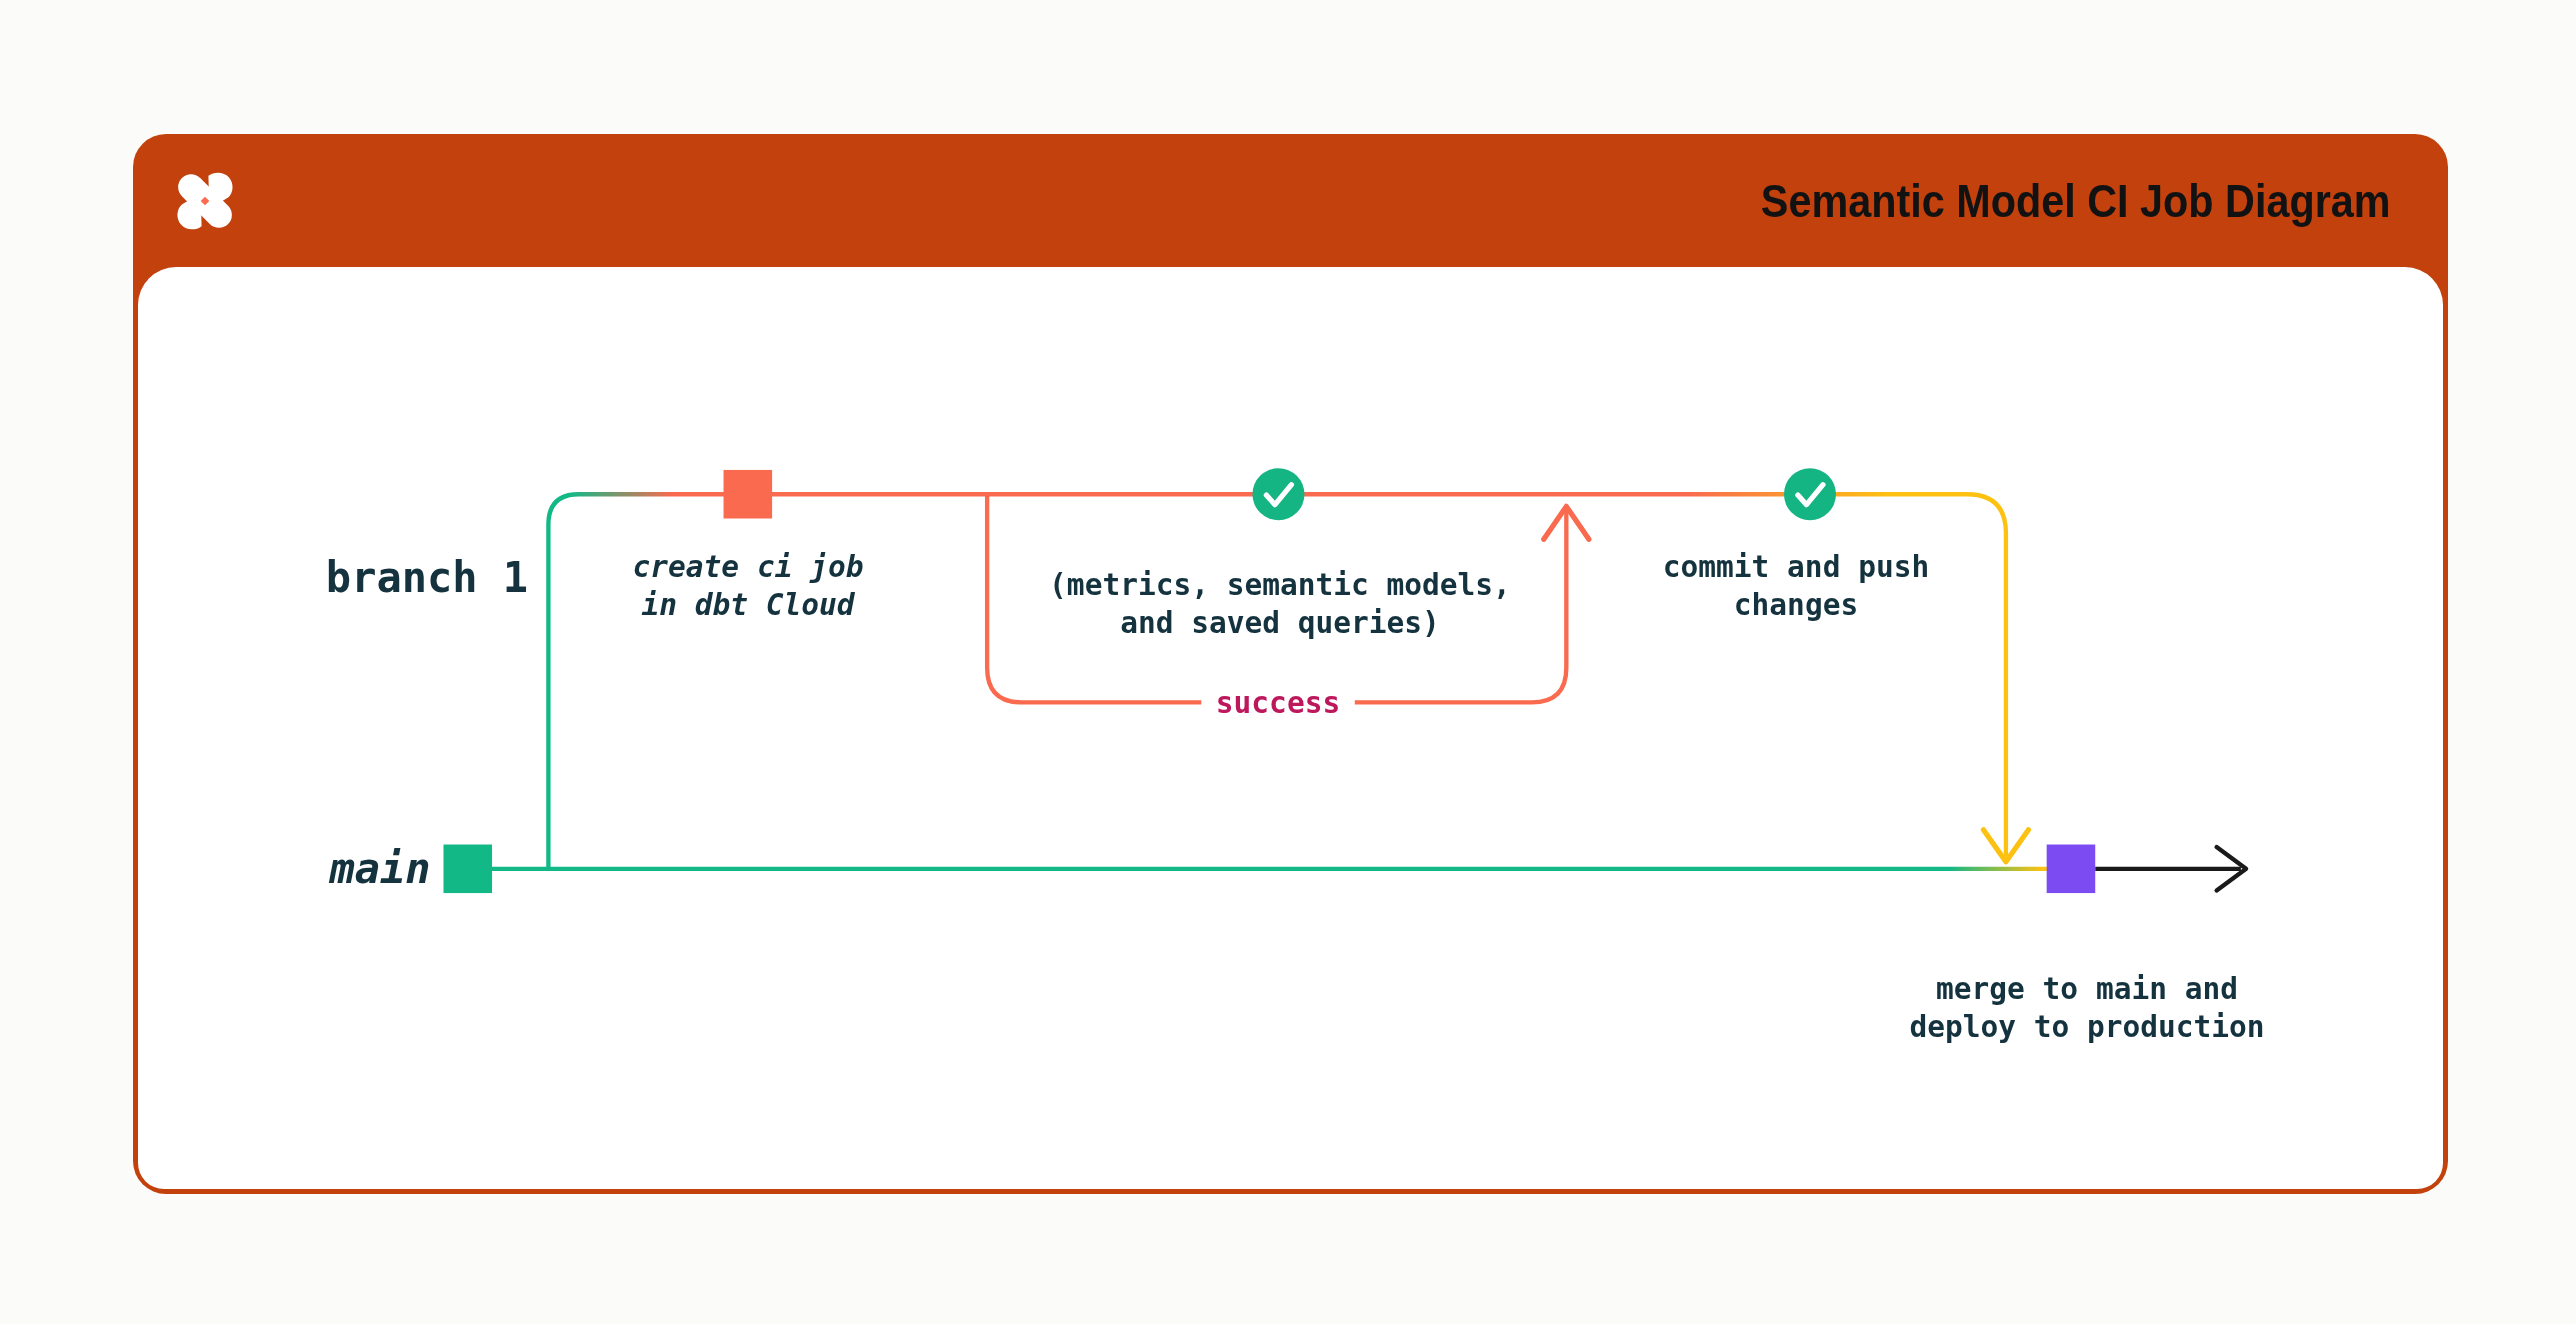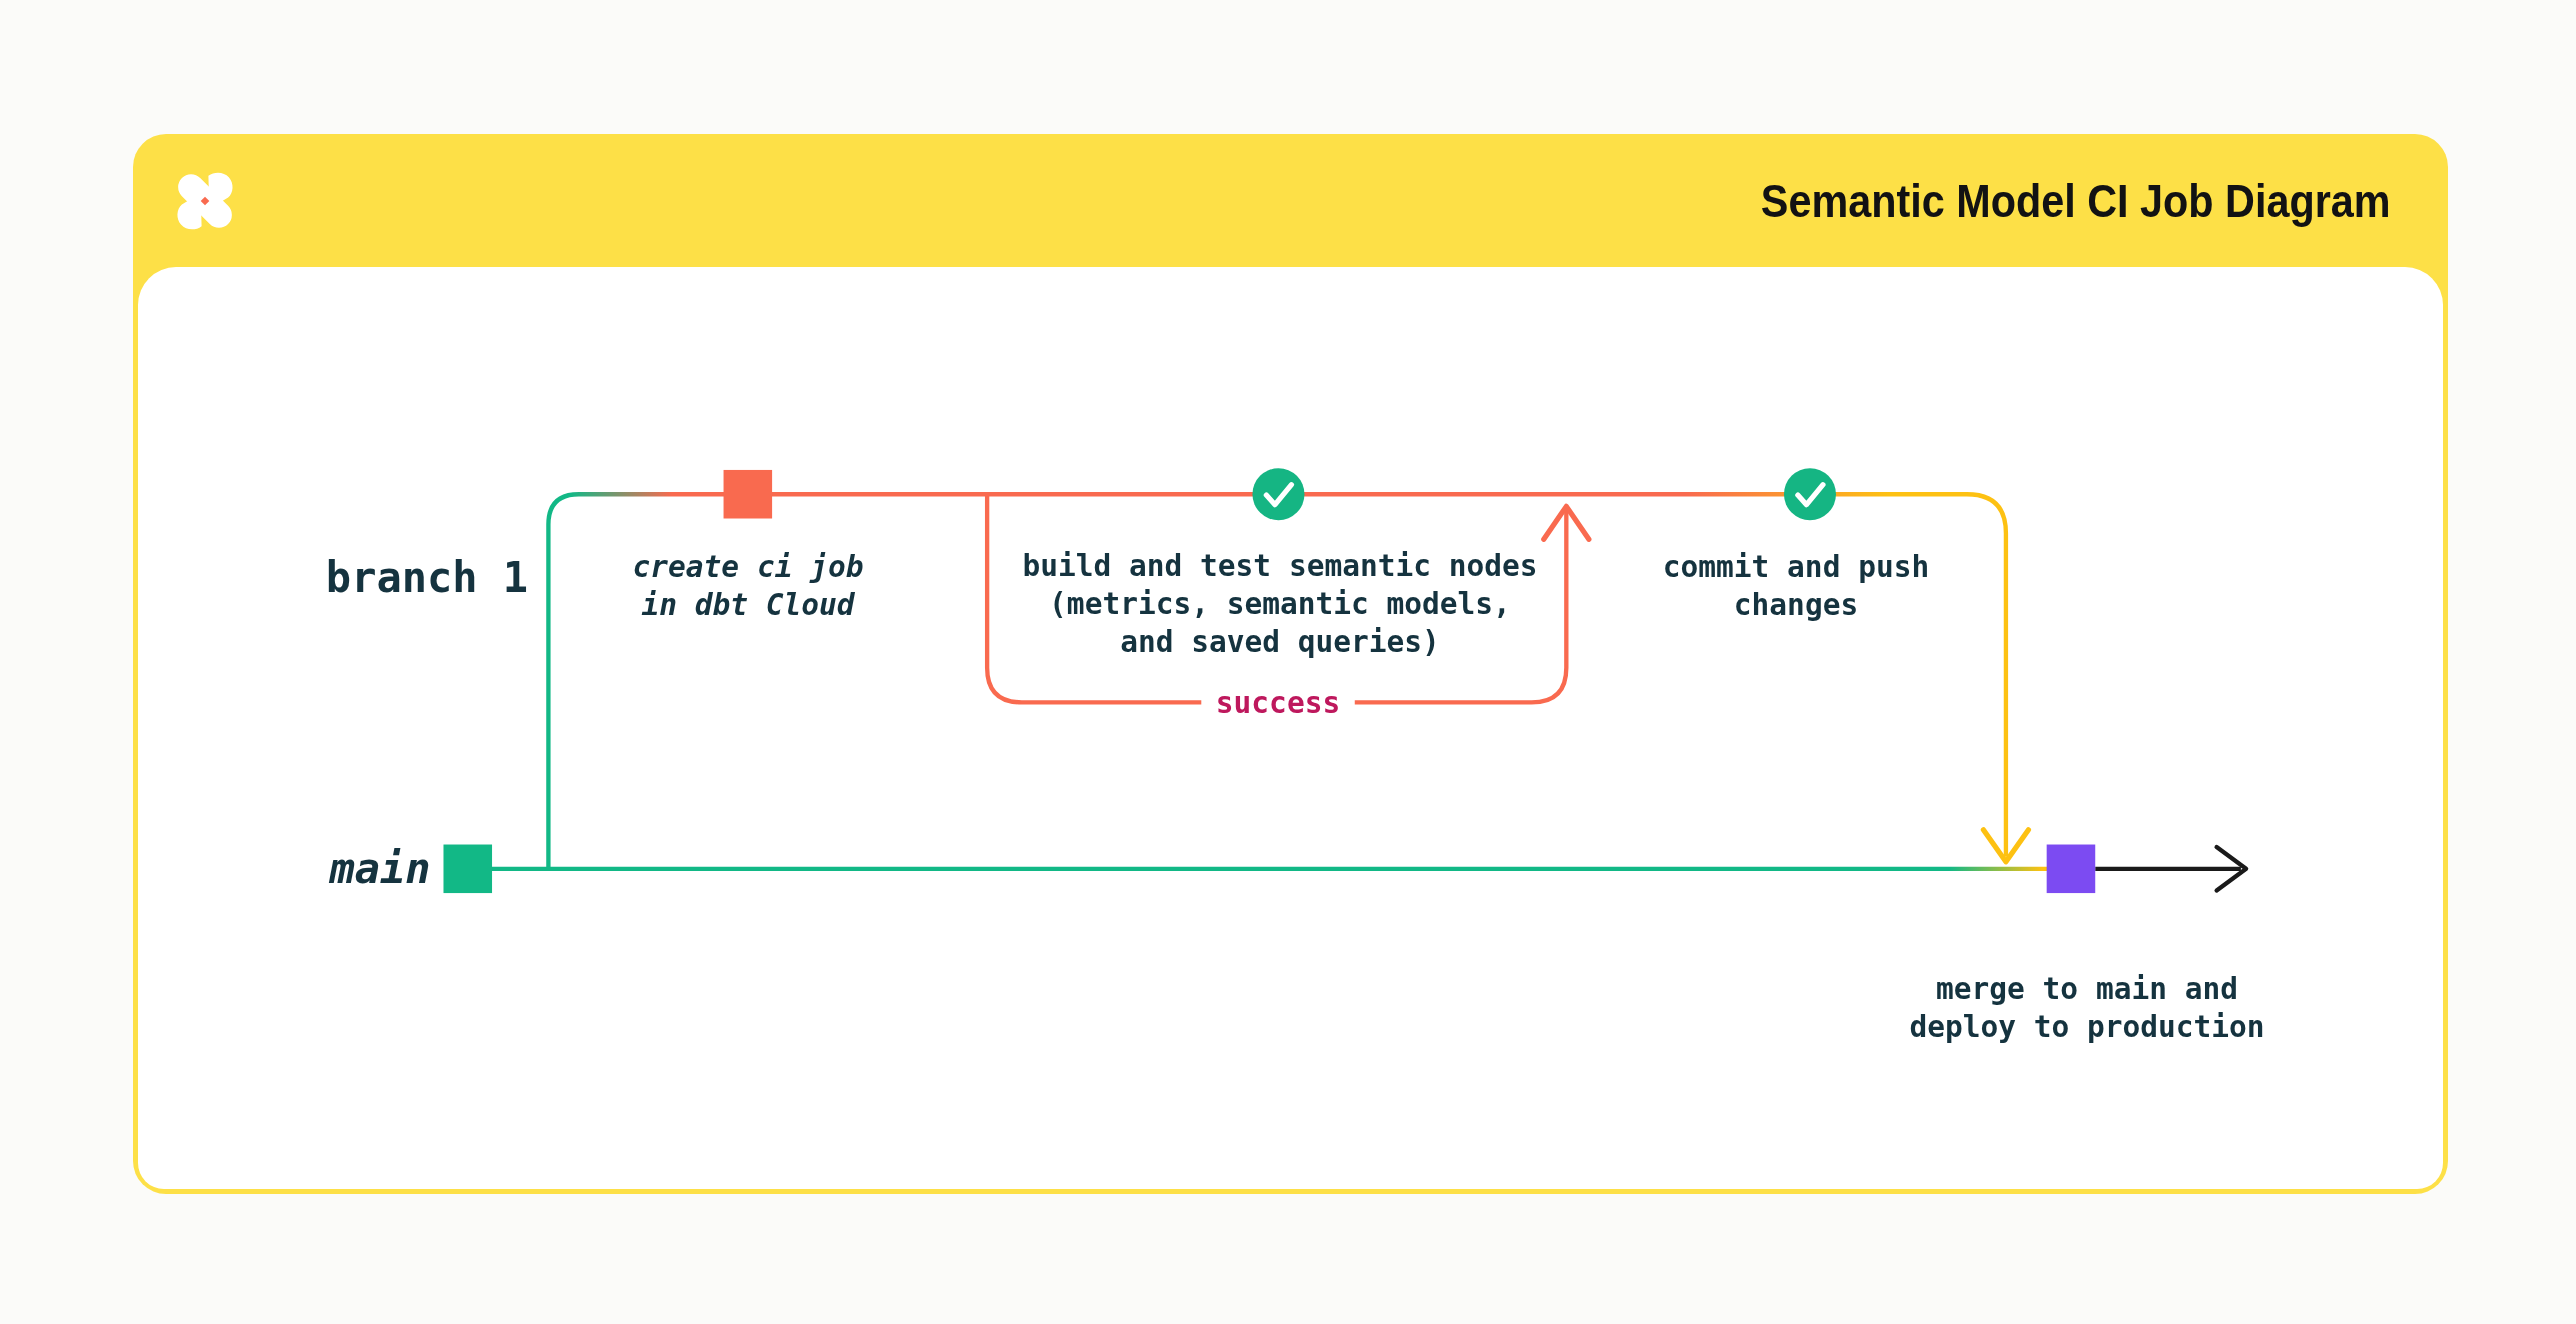--- a/index.html
+++ b/index.html
@@ -5,21 +5,21 @@
   html,body{margin:0;padding:0;}
   body{
     width:2576px;height:1324px;position:relative;
     background:#FBFBF9;
     font-family:"Liberation Sans", sans-serif;
     overflow:hidden;
   }
   
   .card{
     position:absolute;left:133px;top:134px;width:2315px;height:1060px;
-    background:#fde047;border-radius:33px;overflow:hidden;
+    background:#c2410c;border-radius:33px;overflow:hidden;
   }
   .card-body{
     position:absolute;left:5.2px;right:5.2px;bottom:5.2px;top:133px;
     background:#FFFFFF;
     border-radius:38px 38px 26px 26px;
   }
   .card-header{
     position:absolute;left:0;top:0;right:0;height:133px;
     display:flex;align-items:center;
   }
@@ -107,21 +107,20 @@
 
 <div class="lbl lbl-ref" style="left:427px;top:577px;">branch 1</div>
 <div class="lbl lbl-ref" style="left:380px;top:868px;font-style:italic;">main</div>
 
 <div class="lbl lbl-node" style="left:748px;top:586px;font-style:italic;">
   <div>create ci job</div>
   <div>in dbt Cloud</div>
 </div>
 
 <div class="lbl lbl-node" style="left:1280px;top:604px;">
-  <div>build and test semantic nodes</div>
   <div>(metrics, semantic models,</div>
   <div>and saved queries)</div>
 </div>
 
 <div class="lbl lbl-success" style="left:1278px;top:703px;">success</div>
 
 <div class="lbl lbl-node" style="left:1796px;top:586px;text-align:center;">
   <div>commit and push</div>
   <div>changes</div>
 </div>

